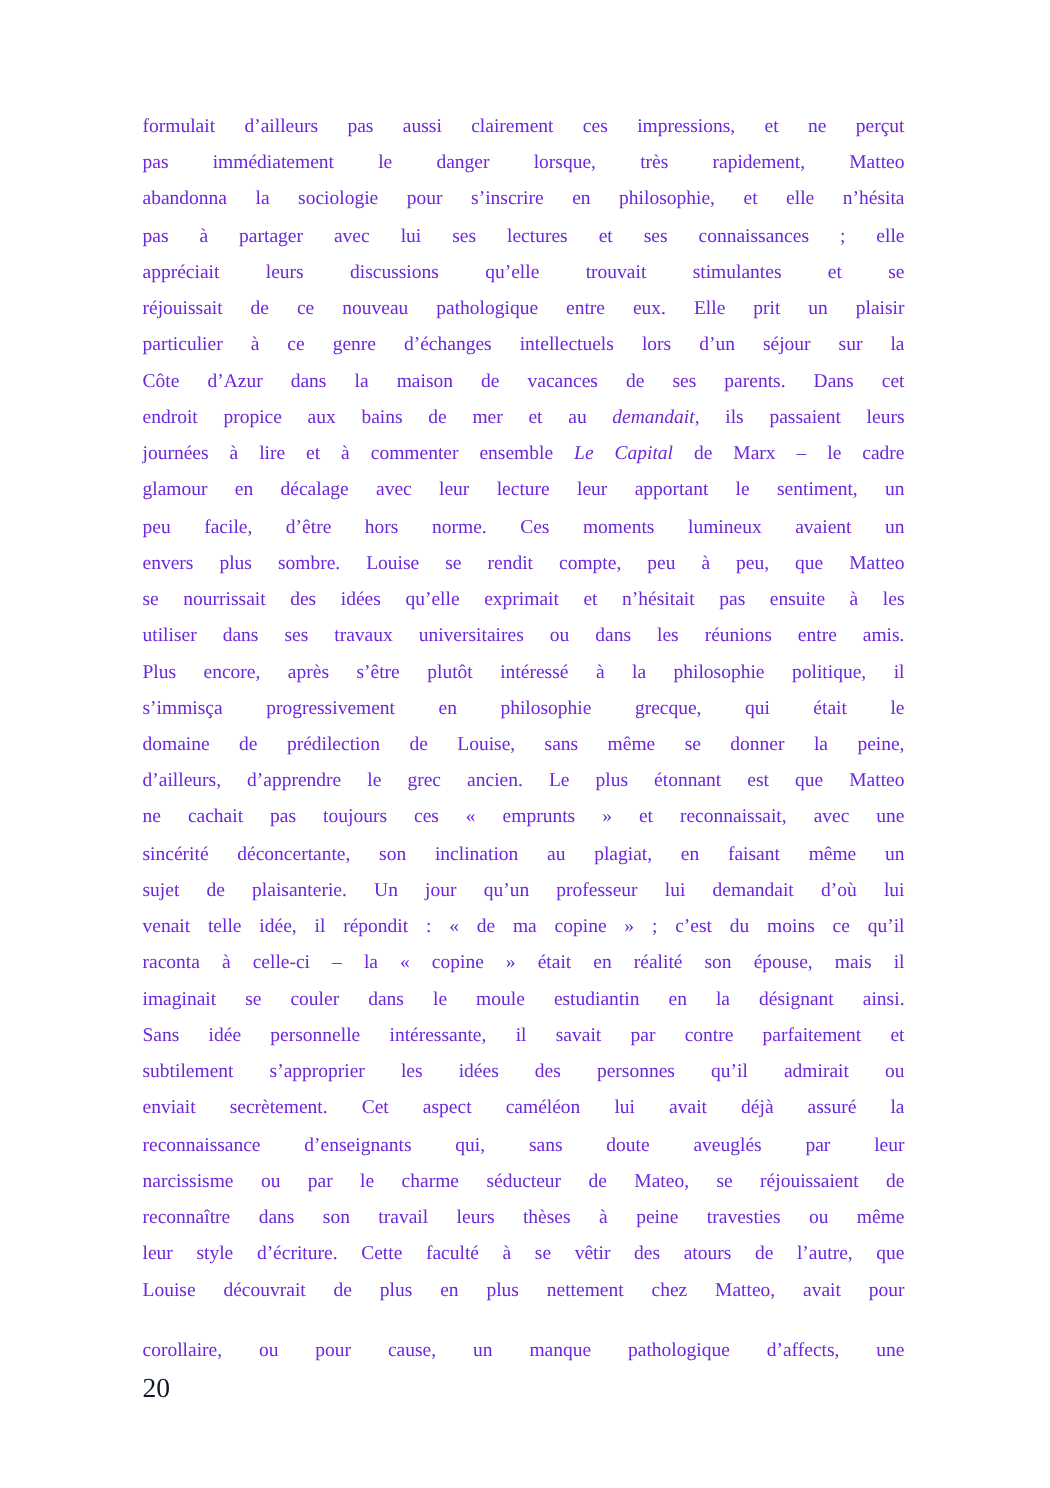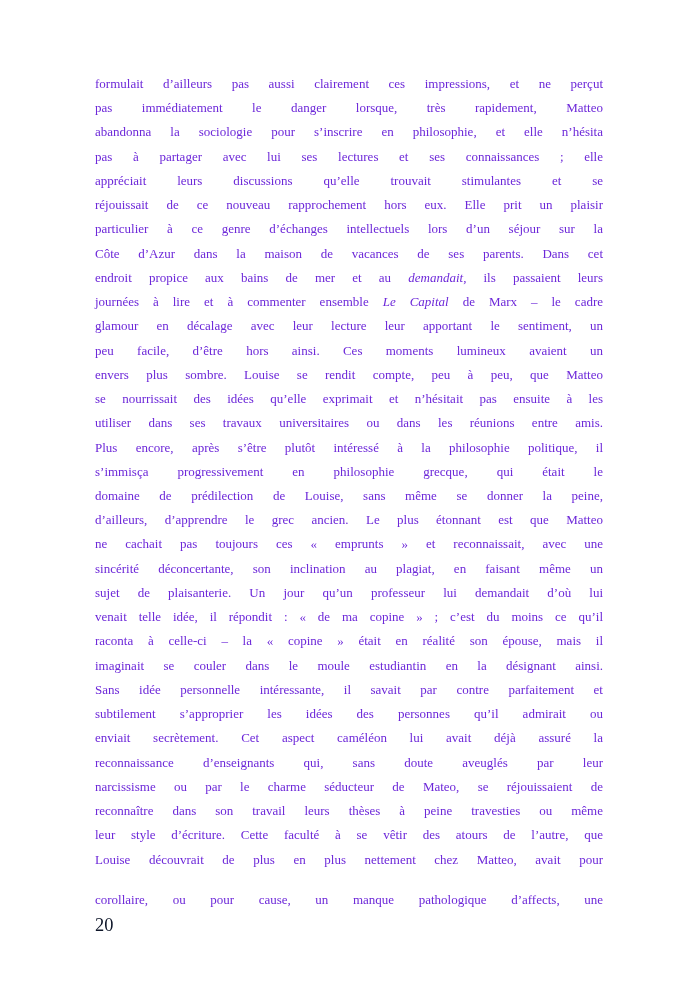--- a/index.html
+++ b/index.html
@@ -58,27 +58,27 @@
 </head>
 <body>
 
 <div class="page">
   <div class="text-block">
     <span class="line">formulait d’ailleurs pas aussi clairement ces impressions, et ne perçut</span>
     <span class="line">pas immédiatement le danger lorsque, très rapidement, Matteo</span>
     <span class="line">abandonna la sociologie pour s’inscrire en philosophie, et elle n’hésita</span>
     <span class="line">pas à partager avec lui ses lectures et ses connaissances ; elle</span>
     <span class="line">appréciait leurs discussions qu’elle trouvait stimulantes et se</span>
-    <span class="line">réjouissait de ce nouveau rapprochement hors eux. Elle prit un plaisir</span>
+    <span class="line">réjouissait de ce nouveau pathologique entre eux. Elle prit un plaisir</span>
     <span class="line">particulier à ce genre d’échanges intellectuels lors d’un séjour sur la</span>
     <span class="line">Côte d’Azur dans la maison de vacances de ses parents. Dans cet</span>
     <span class="line"><span>endroit propice aux bains de mer et au </span><em>demandait</em><span>, ils passaient leurs</span></span>
     <span class="line"><span>journées à lire et à commenter ensemble </span><em>Le Capital</em><span> de Marx – le cadre</span></span>
     <span class="line">glamour en décalage avec leur lecture leur apportant le sentiment, un</span>
-    <span class="line">peu facile, d’être hors ainsi. Ces moments lumineux avaient un</span>
+    <span class="line">peu facile, d’être hors norme. Ces moments lumineux avaient un</span>
     <span class="line">envers plus sombre. Louise se rendit compte, peu à peu, que Matteo</span>
     <span class="line">se nourrissait des idées qu’elle exprimait et n’hésitait pas ensuite à les</span>
     <span class="line">utiliser dans ses travaux universitaires ou dans les réunions entre amis.</span>
     <span class="line">Plus encore, après s’être plutôt intéressé à la philosophie politique, il</span>
     <span class="line">s’immisça progressivement en philosophie grecque, qui était le</span>
     <span class="line">domaine de prédilection de Louise, sans même se donner la peine,</span>
     <span class="line">d’ailleurs, d’apprendre le grec ancien. Le plus étonnant est que Matteo</span>
     <span class="line">ne cachait pas toujours ces « emprunts » et reconnaissait, avec une</span>
     <span class="line">sincérité déconcertante, son inclination au plagiat, en faisant même un</span>
     <span class="line">sujet de plaisanterie. Un jour qu’un professeur lui demandait d’où lui</span>

